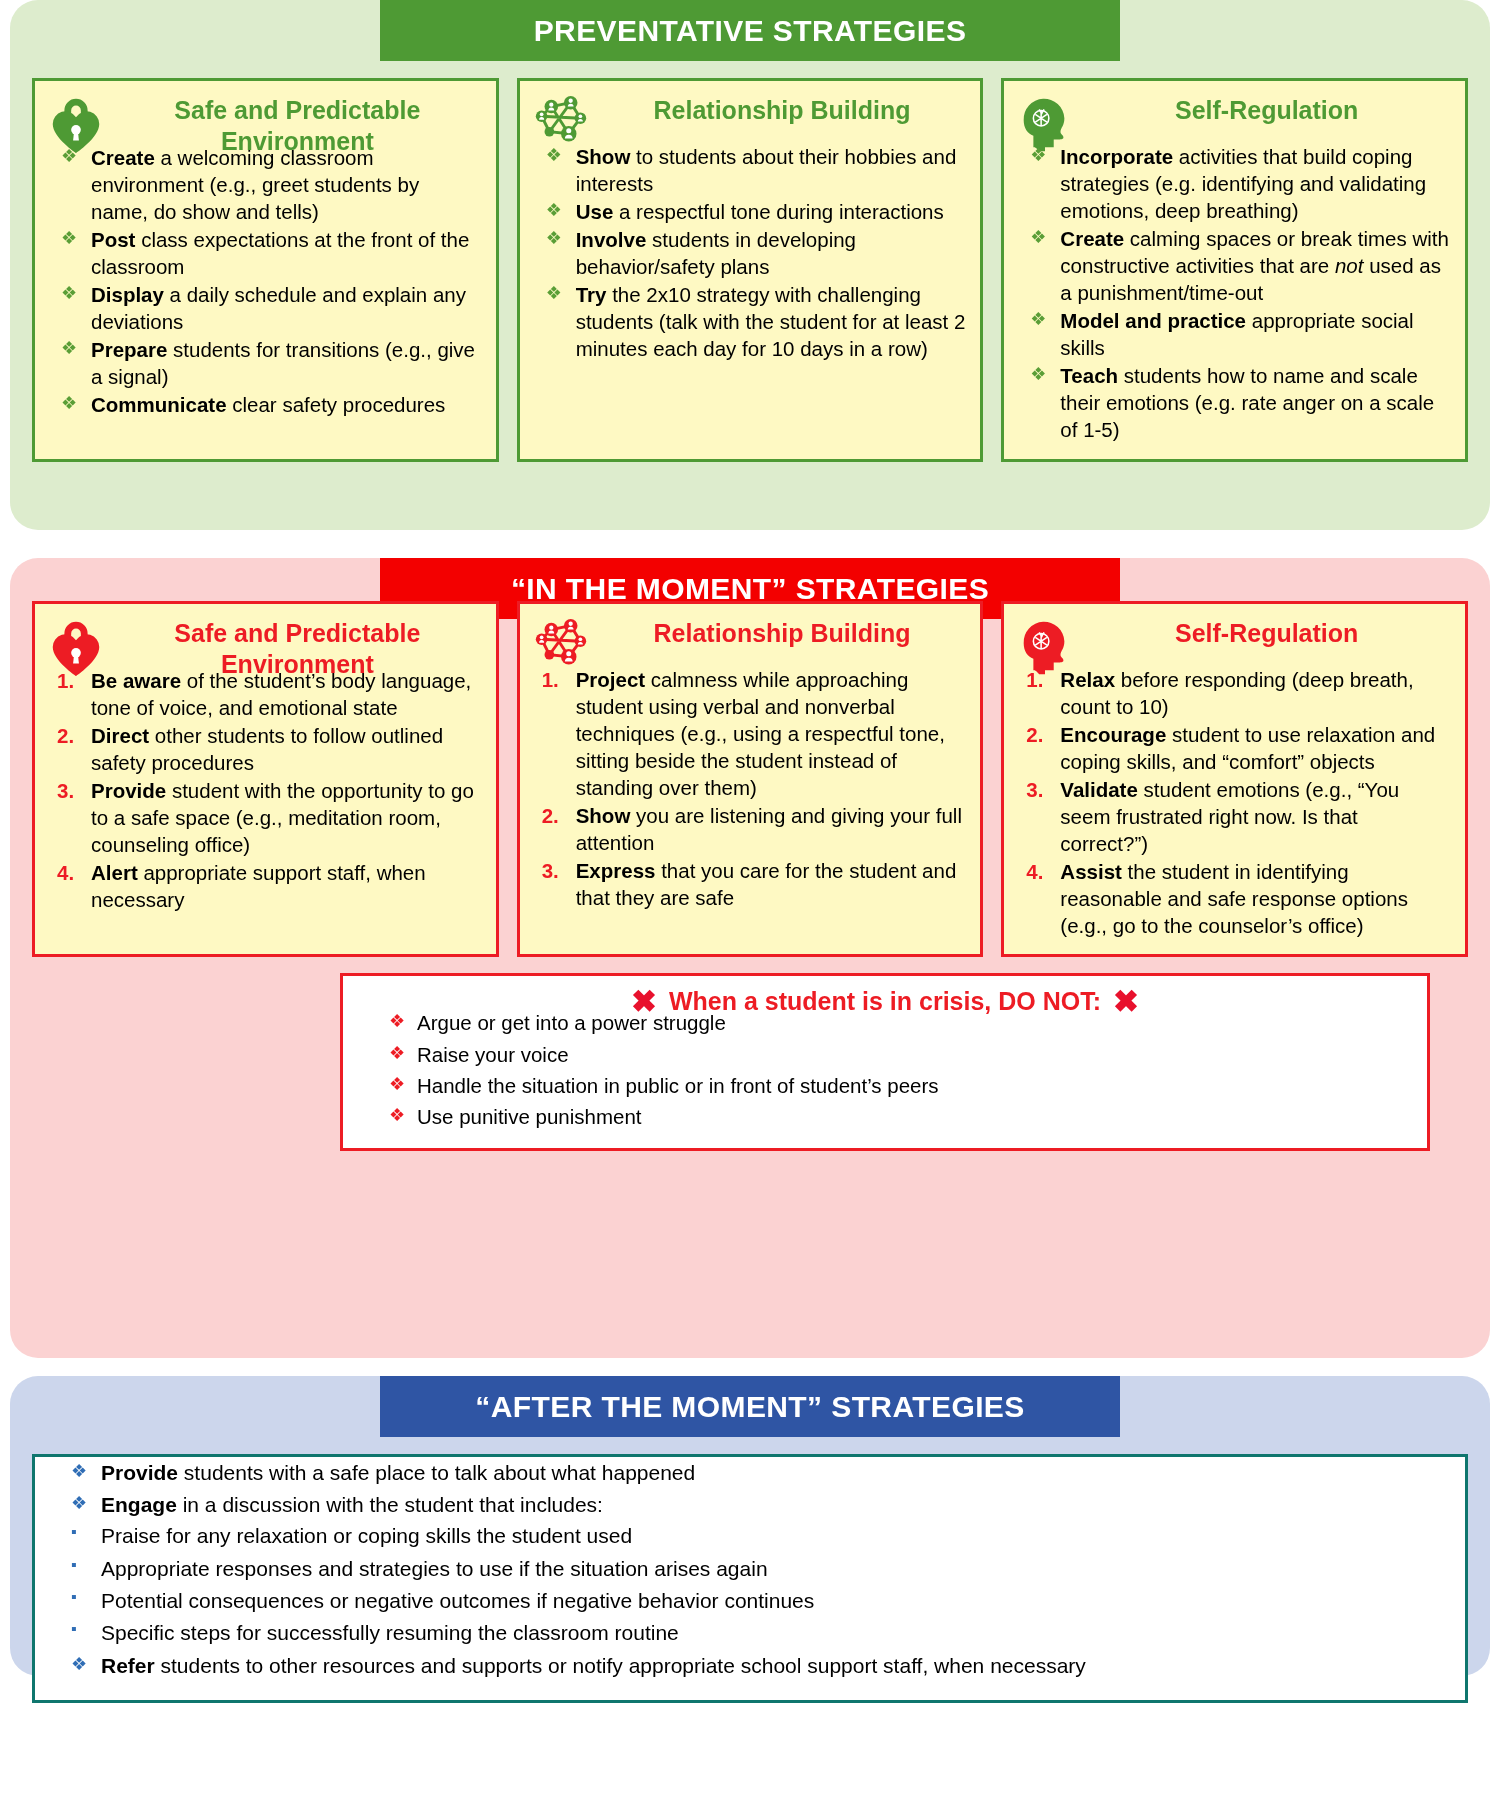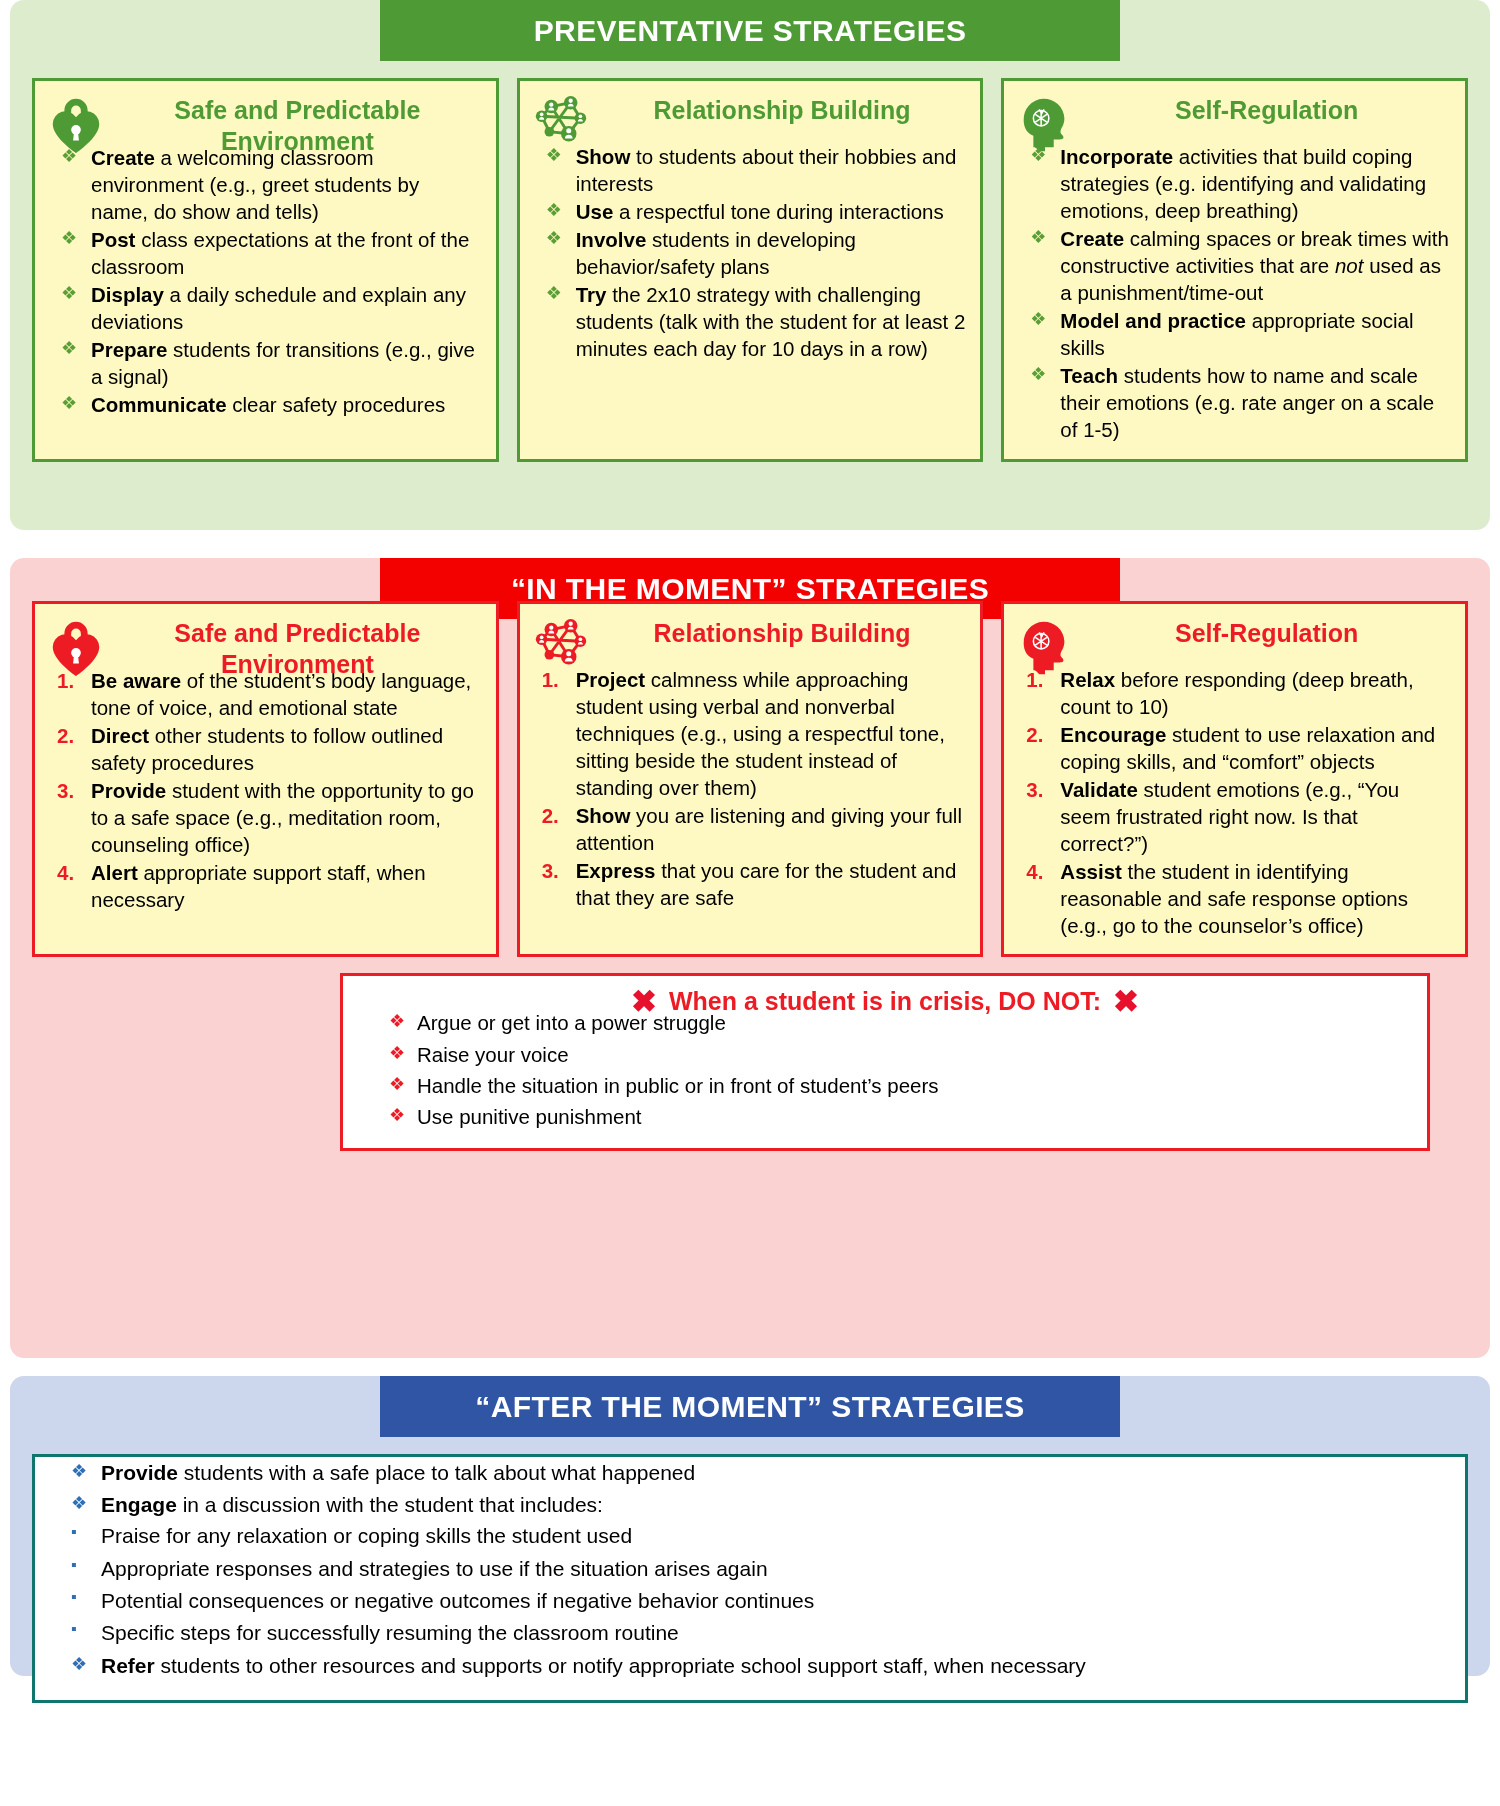--- a/index.html
+++ b/index.html
@@ -13,21 +13,21 @@
   .page {
     width: 1500px;
     height: 1806px;
     position: relative;
     padding: 0 10px;
   }
 
   
   .band {
     position: relative;
-    border-radius: 14px;
+    border-radius: 28px;
     margin: 0 auto;
   }
   .band.green  { background: #ddeccd; }
   .band.red    { background: #fbd2d2; }
   .band.blue   { background: #ccd6ec; }
 
   .band-title {
     position: absolute;
     top: 0;
     left: 50%;

